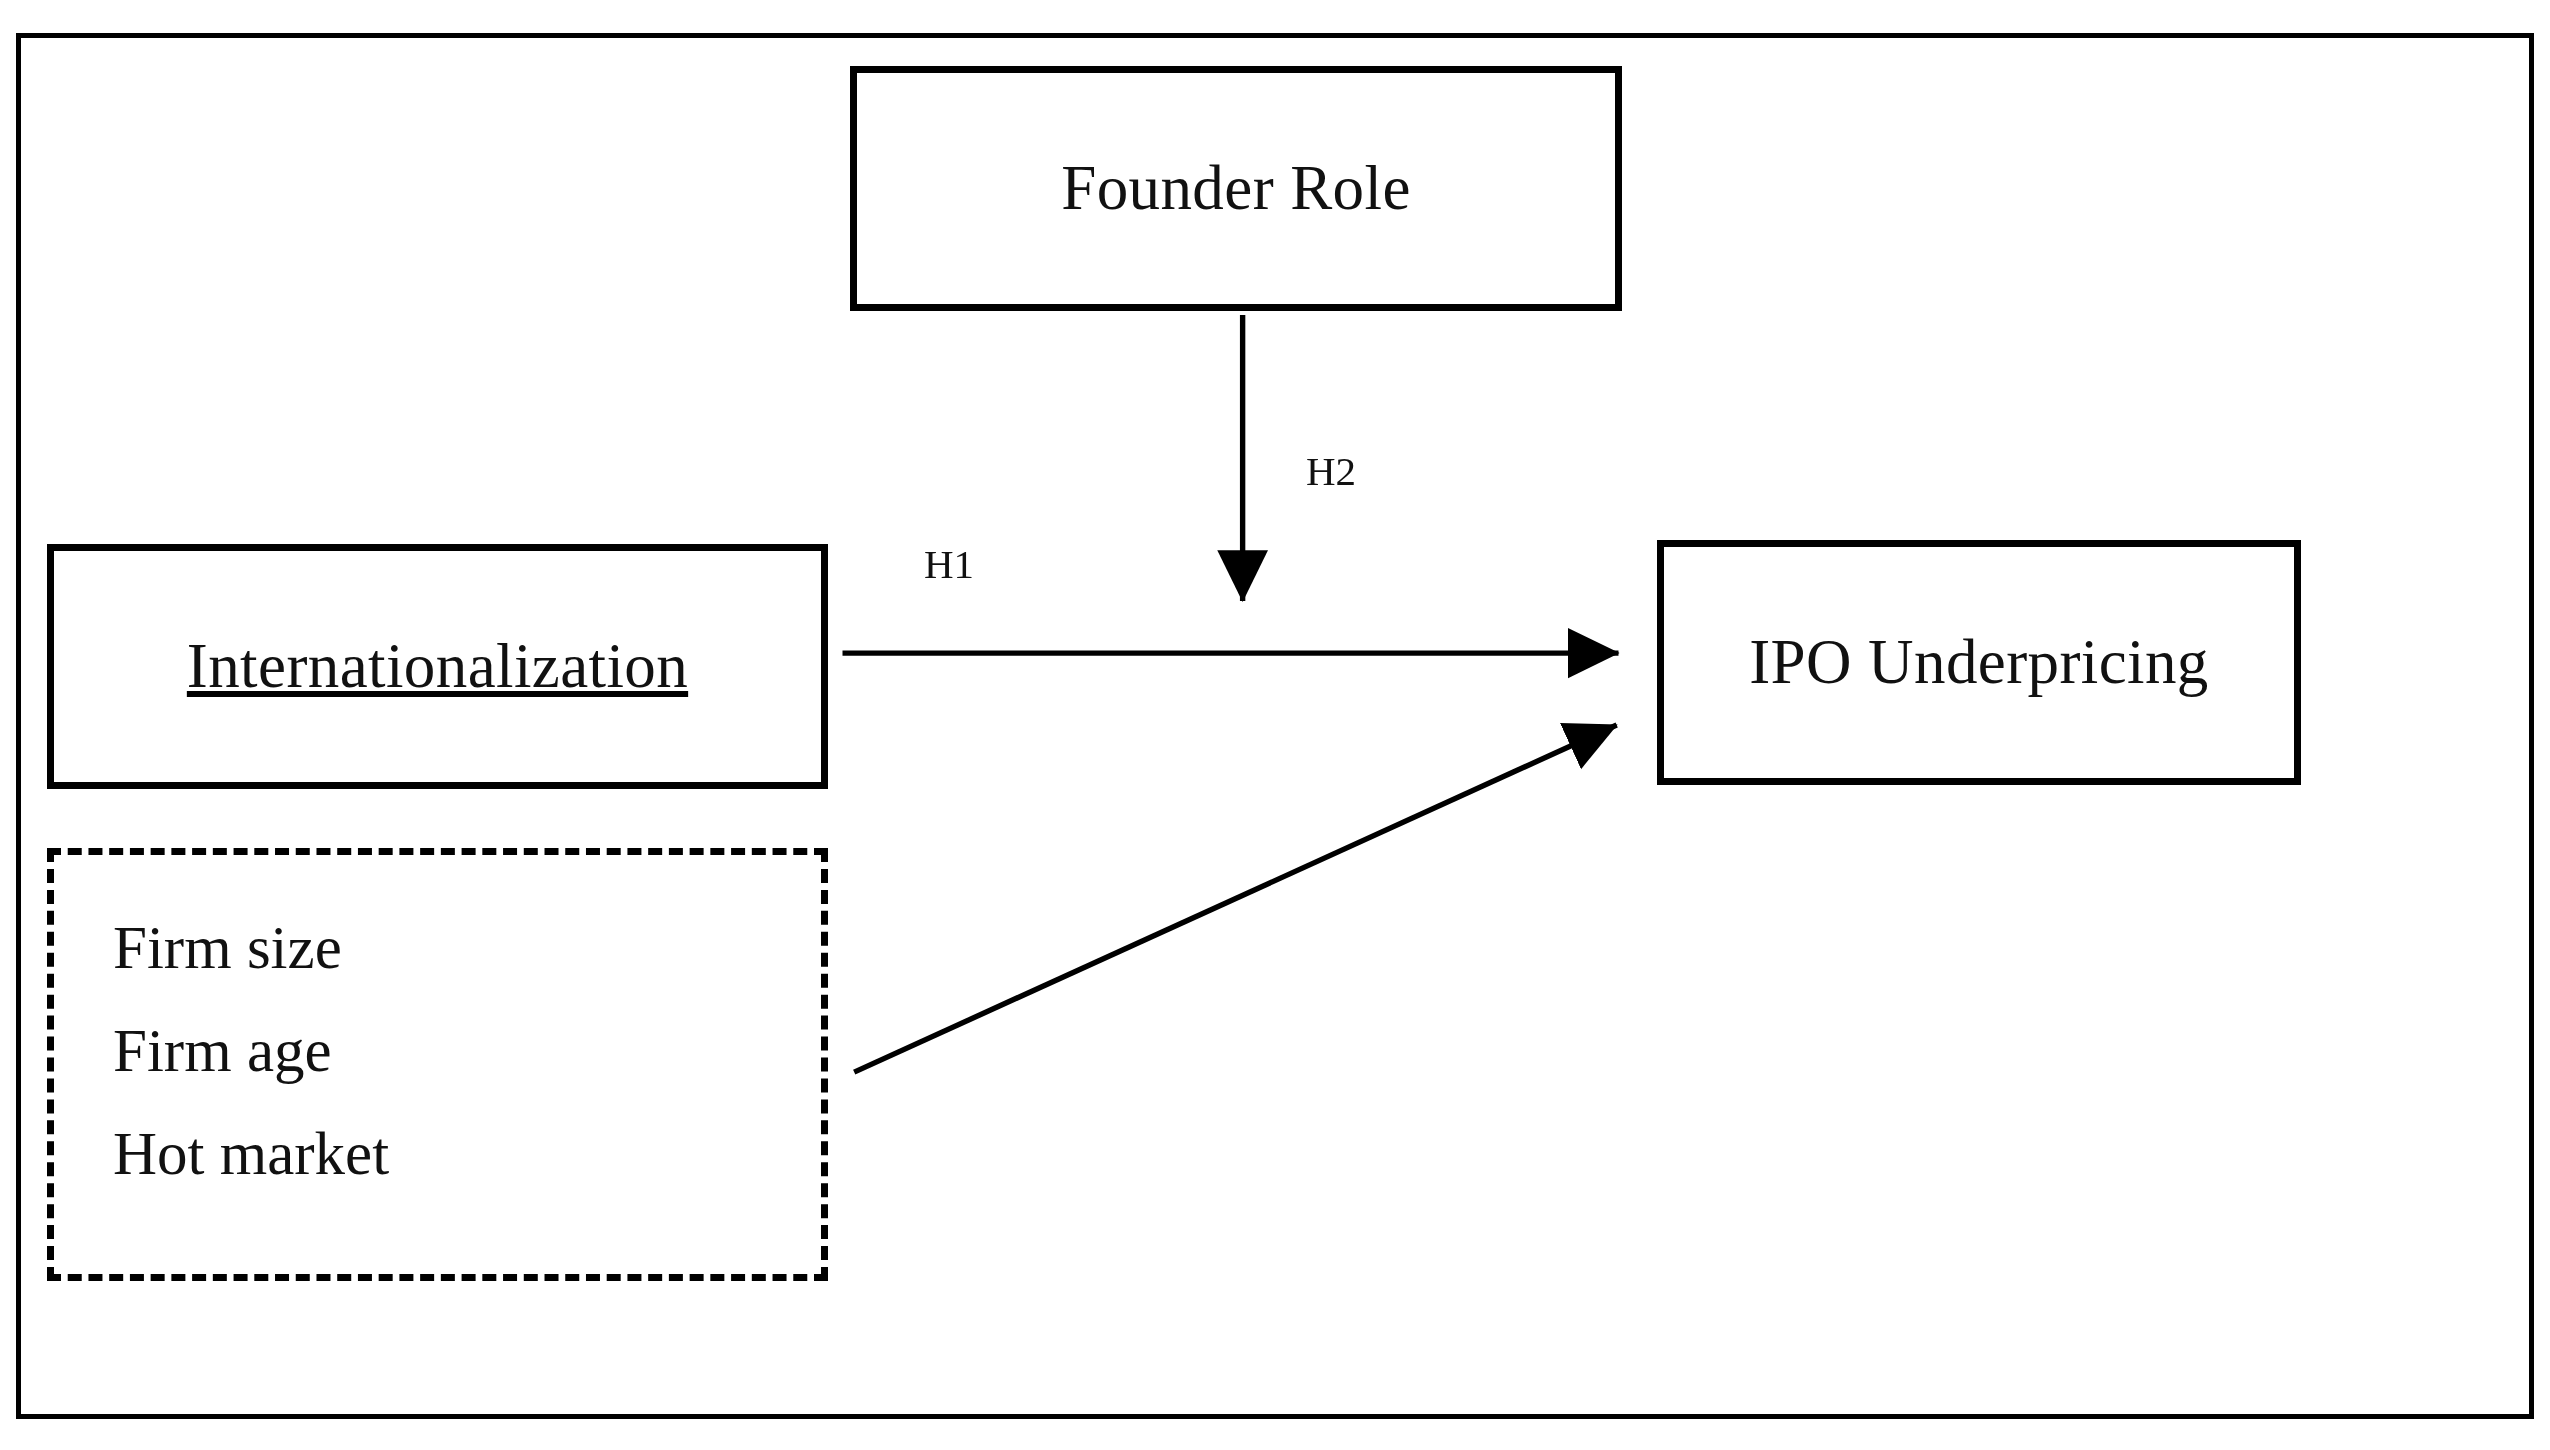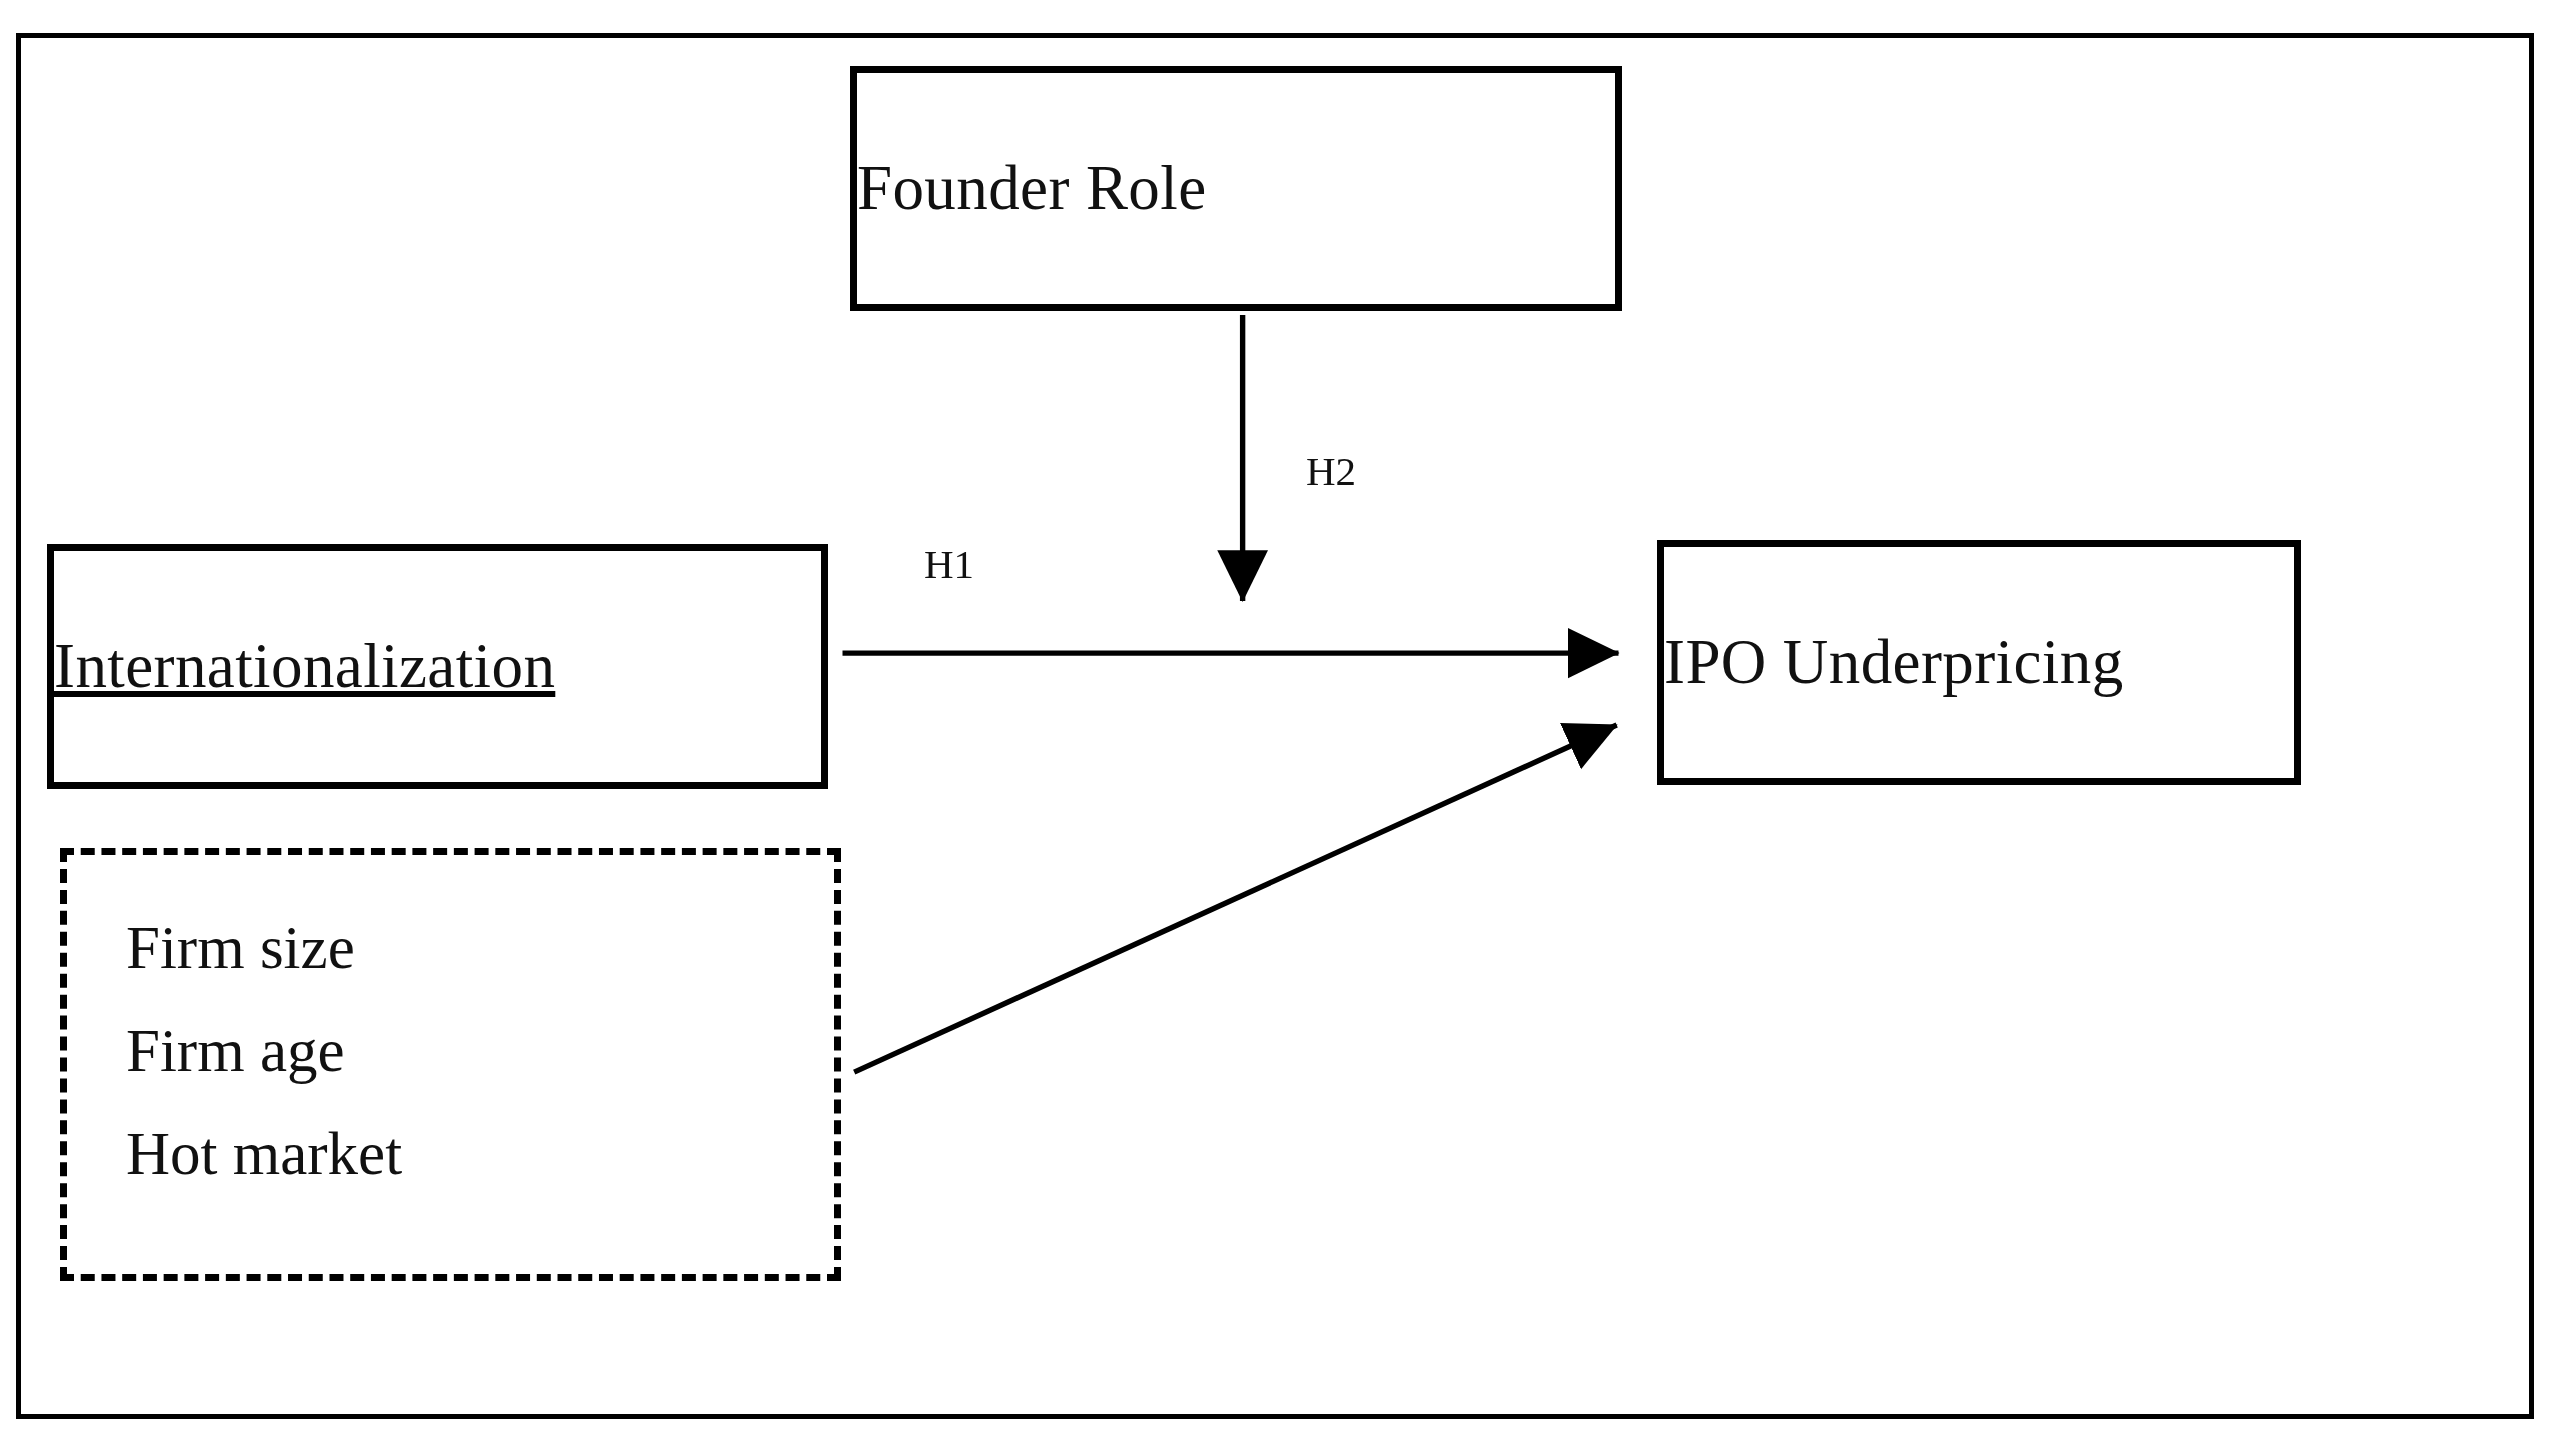--- a/index.html
+++ b/index.html
@@ -32,21 +32,21 @@
   }
 
   
   .node-box {
     position: absolute;
     box-sizing: border-box;
     background: #ffffff;
     border: 7.2px solid #000000;
     display: flex;
     align-items: center;
-    justify-content: flex-start;
+    justify-content: center;
   }
   .node-label {
     font-size: 63px;
     line-height: 1.05;
     color: #111111;
     letter-spacing: 0.4px;
     white-space: nowrap;
   }
 
   #box-founder-role {
@@ -66,21 +66,21 @@
     left: 1657px;
     top: 524px;
     width: 644px;
     height: 245px;
     margin-top: 16px;
   }
 
   
   #box-controls {
     position: absolute;
-    left: 60px;
+    left: 47px;
     top: 848px;
     width: 781px;
     height: 433px;
     box-sizing: border-box;
     border: 7.2px dashed #000000;
     background: #ffffff;
     padding: 41px 0 0 59px;
   }
   .control-item {
     font-size: 61px;

